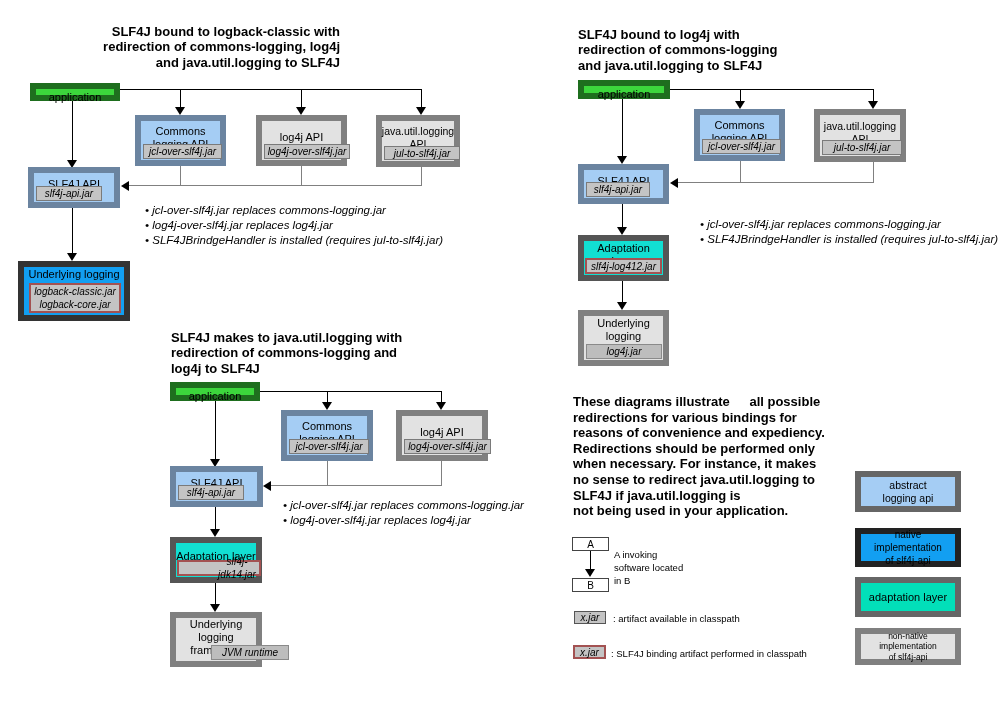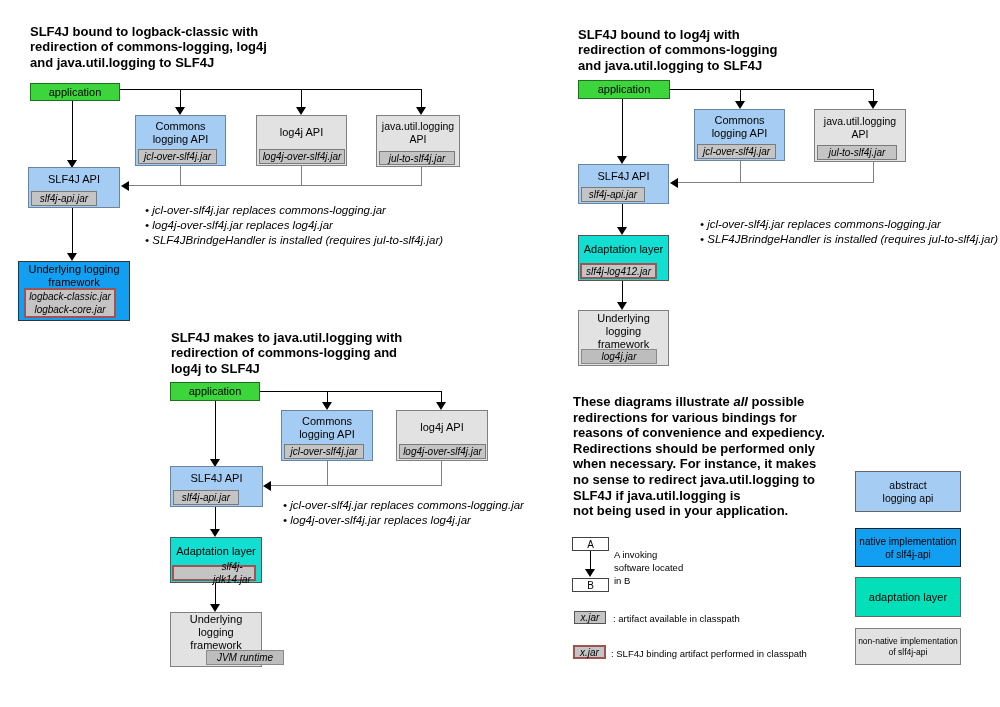--- a/index.html
+++ b/index.html
@@ -1,20 +1,20 @@
 <!DOCTYPE html>
 <html><head>
 <meta charset="utf-8">
 <style>
   html,body{margin:0;padding:0;background:#fff;}
   #stage{position:relative;width:1000px;height:707px;overflow:hidden;background:#fff;
          font-family:"Liberation Sans",sans-serif;color:#000;}
   .ws{white-space:pre-line;}
   .t{position:absolute;font-weight:bold;font-size:13px;line-height:15.3px;}
-  .box{position:absolute;border:1px solid #404040;box-sizing:border-box;}
+  .box{position:absolute;border:6px solid #404040;box-sizing:border-box;}
   .lbl{width:100%;display:flex;align-items:center;justify-content:center;
        text-align:center;font-size:11px;line-height:13px;}
   .tab{position:absolute;background:#C4C4C4;border:1px solid #7a7a7a;box-sizing:border-box;
        font-style:italic;font-size:10px;line-height:13px;display:flex;align-items:center;
        justify-content:center;text-align:center;}
   .tab-red{border:2px solid #A35252;}
   .tab-dark{background:#BDBDBD;border-color:#8a8a8a;}
   .bg-green{background:#3CD63C;border-color:#1e6e1e;}
   .bg-lightblue{background:#A5CDF4;border-color:#6b84a0;}
   .bg-blue{background:#129FF2;border-color:#333;}
@@ -31,21 +31,21 @@
   .note{position:absolute;font-weight:bold;font-size:13px;line-height:15.6px;}
   .small{position:absolute;font-size:9.5px;line-height:13px;}
   .abox{position:absolute;border:1px solid #444;background:#fff;box-sizing:border-box;
         display:flex;align-items:center;justify-content:center;font-size:10px;}
 </style>
 </head>
 <body>
 
 <div id="stage">
 
-  <div class="t ws" style="left:30px;top:24px;width:310px;">SLF4J bound to logback-classic with
+  <div class="t ws" style="left:30px;top:24px;width:310px;text-align:right;">SLF4J bound to logback-classic with
 redirection of commons-logging, log4j
 and java.util.logging to SLF4J</div>
 
   <div class="vline" style="left:72px;top:101px;height:60px;"></div>
   <div class="ad" style="left:67px;top:160px;"></div>
   <div class="hline" style="left:120px;top:89px;width:302px;"></div>
   <div class="vline" style="left:180px;top:89px;height:18px;"></div>
   <div class="ad" style="left:175px;top:107px;"></div>
   <div class="vline" style="left:301px;top:89px;height:18px;"></div>
   <div class="ad" style="left:296px;top:107px;"></div>
@@ -203,21 +203,21 @@
     <div class="lbl ws" style="height:39px;">Underlying
 logging
 framework</div>
     <div class="tab tab-dark" style="left:2px;bottom:1px;width:78px;height:15px;margin-left:33px;">JVM runtime</div>
   </div>
 
   <div class="bullets ws" style="left:283px;top:498px;">• jcl-over-slf4j.jar replaces commons-logging.jar
 • log4j-over-slf4j.jar replaces log4j.jar</div>
 
   <div class="note" style="left:573px;top:394px;width:330px;">
-    <div><span>These diagrams illustrate </span><span style="font-style:italic;">all</span><span> possible</span></div>
+    <div><span>These diagrams illustrate </span><span style="margin-left:16px;">all</span><span> possible</span></div>
     <div class="ws">redirections for various bindings for
 reasons of convenience and expediency.
 Redirections should be performed only
 when necessary. For instance, it makes
 no sense to redirect java.util.logging to
 SLF4J if java.util.logging is
 not being used in your application.</div>
   </div>
 
   <div class="abox" style="left:572px;top:537px;width:37px;height:14px;">A</div>

